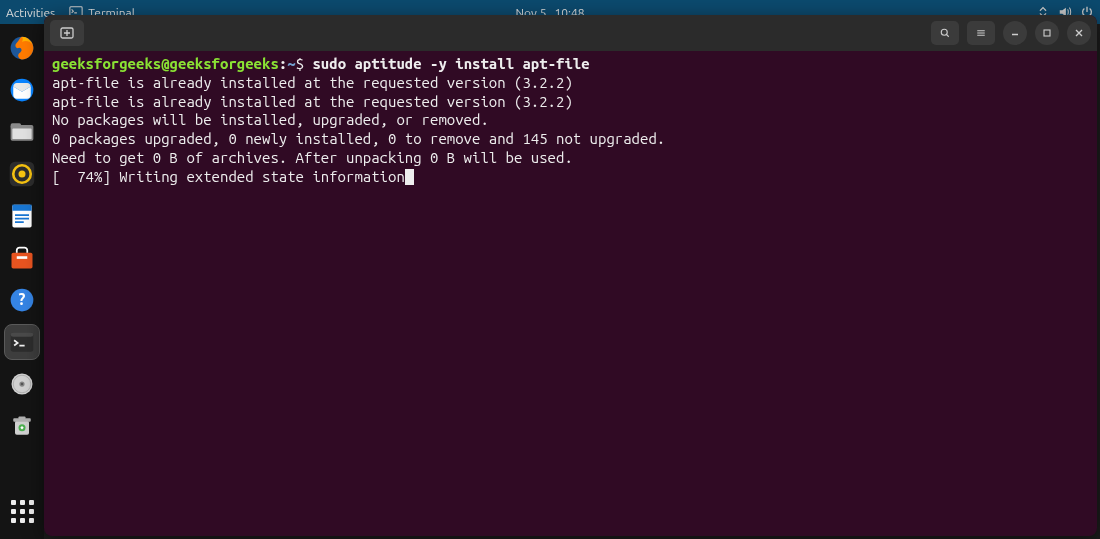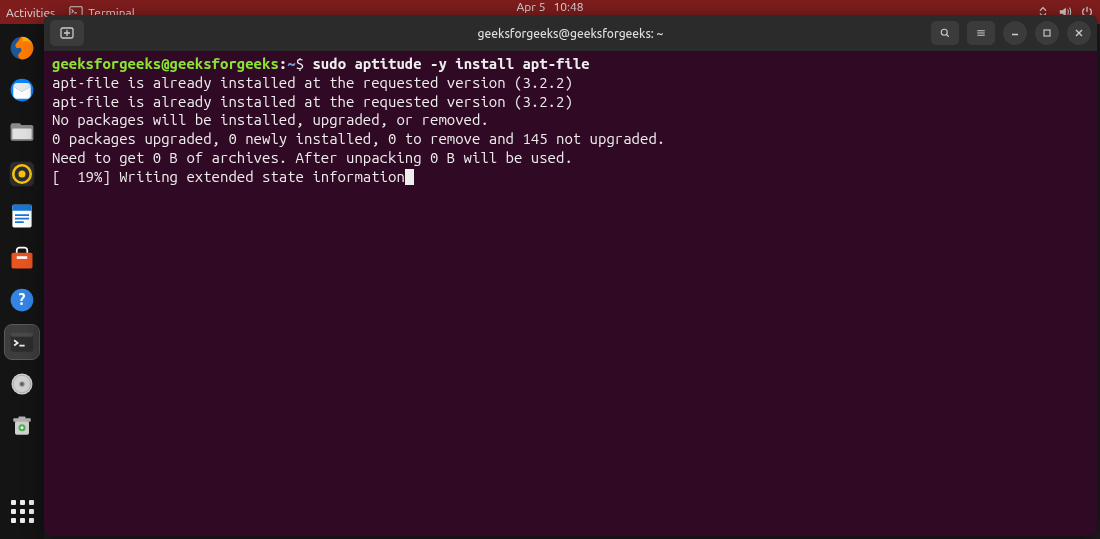--- a/index.html
+++ b/index.html
@@ -8,22 +8,23 @@
       height: 539px;
       background: #1c1c1c;
       font-family: Ubuntu, "Noto Sans", sans-serif;
       color: #f0f0f0;
       overflow: hidden;
       position: relative;
     }
     
     .topbar {
       height: 24px;
-      background: #7f1d1d;
+      background: #0c4a6e;
       display: flex;
+      align-items: center;
       font-size: 12px;
       color: #ddd;
       padding: 0 6px;
       position: relative;
     }
     .topbar .left { display: flex; align-items: center; gap: 14px; }
     .topbar .tb-item { display: flex; align-items: center; gap: 5px; cursor: pointer; }
     .topbar .center {
       position: absolute; left: 50%; transform: translateX(-50%);
       display: flex; gap: 8px;
@@ -146,21 +147,21 @@
       <span class="tray-icon">
         <svg viewBox="0 0 16 16">
             <rect x="1" y="2" width="14" height="12" rx="1" fill="none" stroke="#ccc" stroke-width="1.2"></rect>
             <path d="M3 5l2 2-2 2M6 9h3" stroke="#ccc" stroke-width="1.2" fill="none"></path>
           </svg>
       </span>
       <span>Terminal</span>
     </div>
   </div>
   <div class="center">
-    <span>Apr 5</span>
+    <span>Nov 5</span>
     <span>10:48</span>
   </div>
   <div class="right">
     <span class="tray-icon">
       <svg viewBox="0 0 16 16">
           <path d="M8 2l4 4-1 1-3-3-3 3-1-1z M8 14l-4-4 1-1 3 3 3-3 1 1z" fill="#ccc"></path>
         </svg>
     </span>
     <span class="tray-icon">
       <svg viewBox="0 0 16 16">
@@ -266,21 +267,20 @@
 </div>
 
 <div class="terminal-window">
   <div class="titlebar">
     <div class="title-tab-btn">
       <svg viewBox="0 0 16 16" width="16" height="16">
           <rect x="2" y="3" width="12" height="10" rx="1.5" fill="none" stroke="#ccc" stroke-width="1.3"></rect>
           <path d="M8 5v6M5 8h6" stroke="#ccc" stroke-width="1.3"></path>
         </svg>
     </div>
-    <div class="title-center">geeksforgeeks@geeksforgeeks: ~</div>
     <div class="title-controls">
       <div class="title-btn rect">
         <svg viewBox="0 0 16 16">
             <circle cx="7" cy="7" r="4" fill="none" stroke="#ccc" stroke-width="1.5"></circle>
             <path d="M10 10l3 3" stroke="#ccc" stroke-width="1.5"></path>
           </svg>
       </div>
       <div class="title-btn rect">
         <svg viewBox="0 0 16 16">
             <path d="M3 5h10M3 8h10M3 11h10" stroke="#ccc" stroke-width="1.5"></path>
@@ -302,15 +302,15 @@
           </svg>
       </div>
     </div>
   </div>
   <div class="term-body"><span class="prompt-user">geeksforgeeks@geeksforgeeks</span><span class="prompt-colon">:</span><span class="prompt-path">~</span><span class="prompt-dollar">$</span> <span class="cmd">sudo aptitude -y install apt-file</span>
 <span>apt-file is already installed at the requested version (3.2.2)</span>
 <span>apt-file is already installed at the requested version (3.2.2)</span>
 <span>No packages will be installed, upgraded, or removed.</span>
 <span>0 packages upgraded, 0 newly installed, 0 to remove and 145 not upgraded.</span>
 <span>Need to get 0 B of archives. After unpacking 0 B will be used.</span>
-<span>[  19%] Writing extended state information</span><span class="cursor"></span>
+<span>[  74%] Writing extended state information</span><span class="cursor"></span>
 </div>
 </div>
 
 </body></html>

